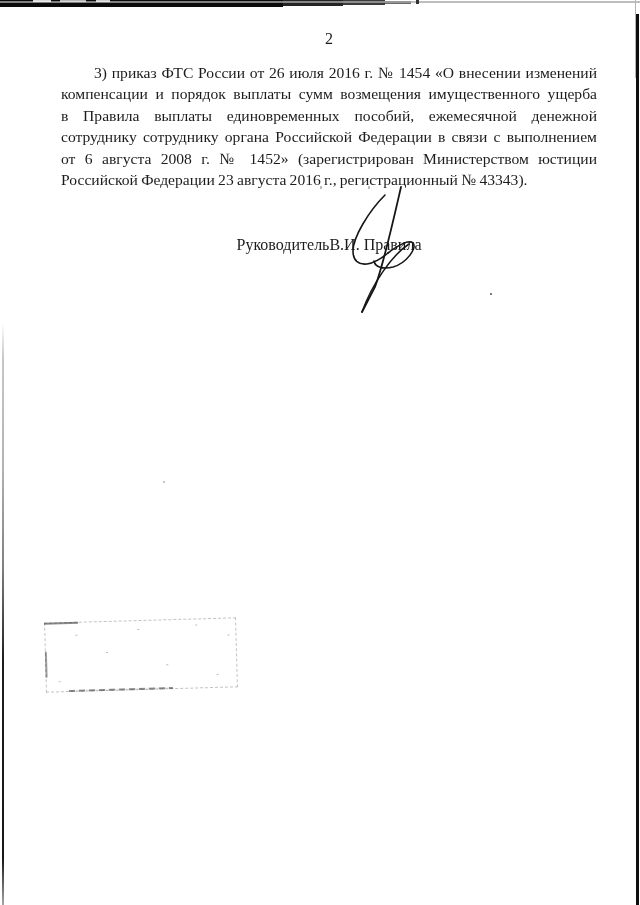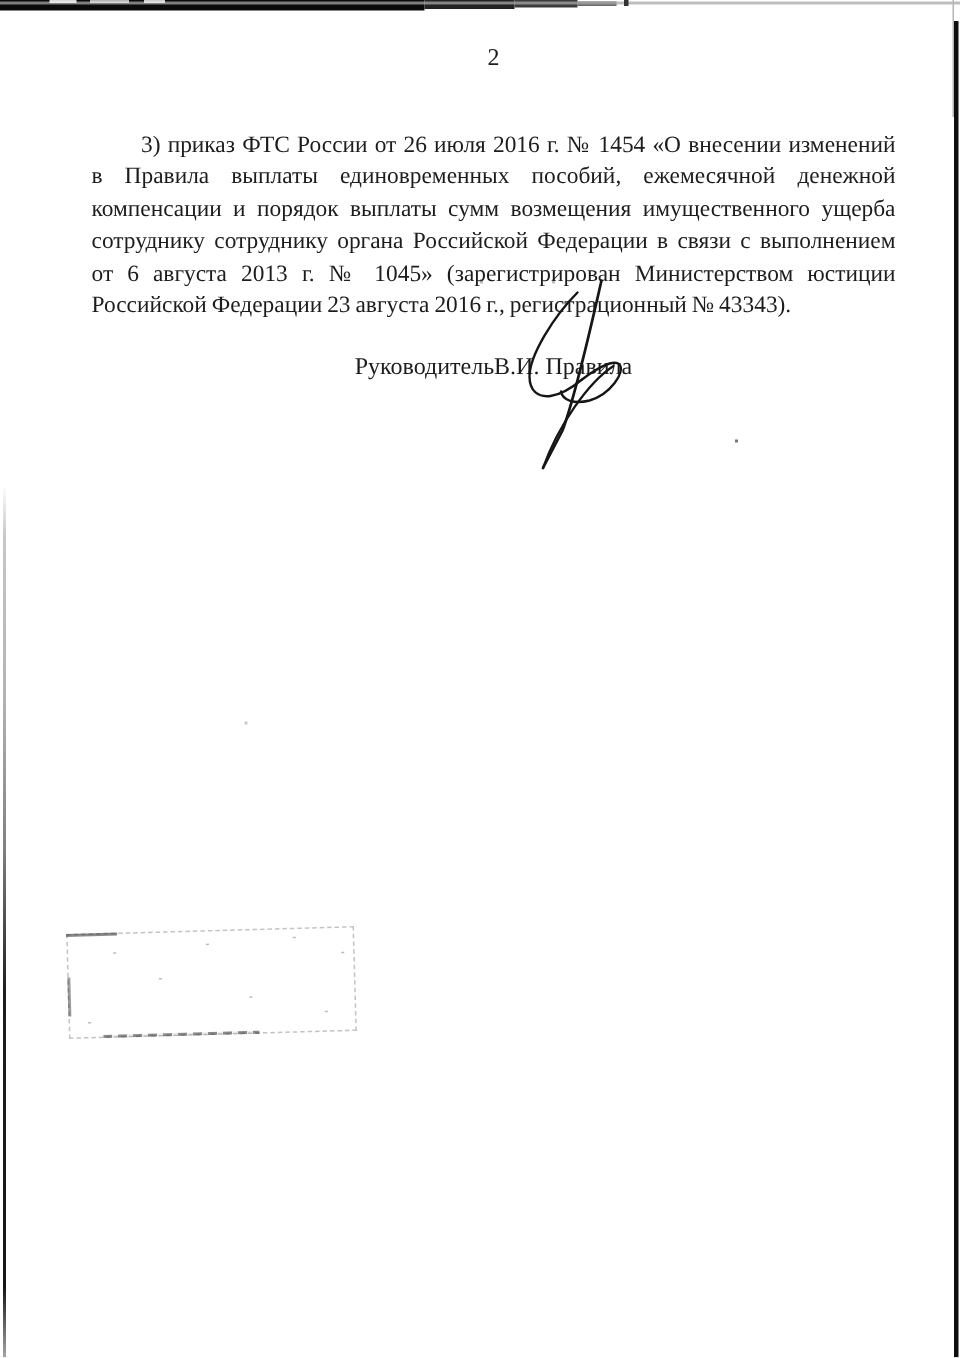--- a/index.html
+++ b/index.html
@@ -44,21 +44,21 @@
   }
   .para{
     position:absolute;left:61px;top:62px;width:536px;
     font-size:15.6px;word-spacing:-0.6px;
   }
   .para .pline{
     height:21.45px;line-height:21.45px;
     text-align:justify;text-align-last:justify;
     white-space:normal;
   }
-  .para .pline.indent{padding-left:33px;width:503px;margin-top:24px;}
+  .para .pline.indent{padding-left:33px;width:503px;}
   .para .pline.lastline{text-align-last:left;}
   .signoff{
     position:absolute;left:61px;top:236px;width:536px;
     display:flex;justify-content:center;
     font-size:16px;line-height:18px;
   }
   
   .signature{position:absolute;left:347px;top:185px;width:72px;height:132px;}
   
   .stamp{
@@ -91,24 +91,24 @@
   <div class="artifact left-line"></div>
   <div class="speck" style="left:490px;top:293px;width:2px;height:2px;"></div>
   <div class="speck" style="left:320px;top:186px;width:2px;height:3px;opacity:.5;"></div>
   <div class="speck" style="left:368px;top:186px;width:2px;height:3px;opacity:.5;"></div>
   <div class="speck" style="left:163px;top:481px;width:2px;height:2px;opacity:.4;"></div>
 
   <div class="page-number">2</div>
 
   <div class="para">
     <div class="pline indent">3) приказ ФТС России от 26 июля 2016 г. № 1454 «О внесении изменений</div>
+    <div class="pline">компенсации и порядок выплаты сумм возмещения имущественного ущерба</div>
     <div class="pline">в Правила выплаты единовременных пособий, ежемесячной денежной</div>
-    <div class="pline">компенсации и порядок выплаты сумм возмещения имущественного ущерба</div>
     <div class="pline">сотруднику сотруднику органа Российской Федерации в связи с выполнением</div>
-    <div class="pline">от 6 августа 2013 г. № 1045» (зарегистрирован Министерством юстиции</div>
+    <div class="pline">от 6 августа 2008 г. № 1452» (зарегистрирован Министерством юстиции</div>
     <div class="pline lastline">Российской Федерации 23 августа 2016 г., регистрационный № 43343).</div>
   </div>
 
   <div class="signoff">
     <span>Руководитель</span>
     <span>В.И. Правила</span>
   </div>
 
   <svg class="signature" viewBox="0 0 72 132" fill="none" xmlns="http://www.w3.org/2000/svg">
     <path d="M38 10 C22 26, 6 52, 6 66 C6 76, 12 80, 20 79 C27 78, 35 73, 41 68" stroke="#161616" stroke-width="1.6" stroke-linecap="round"></path>

